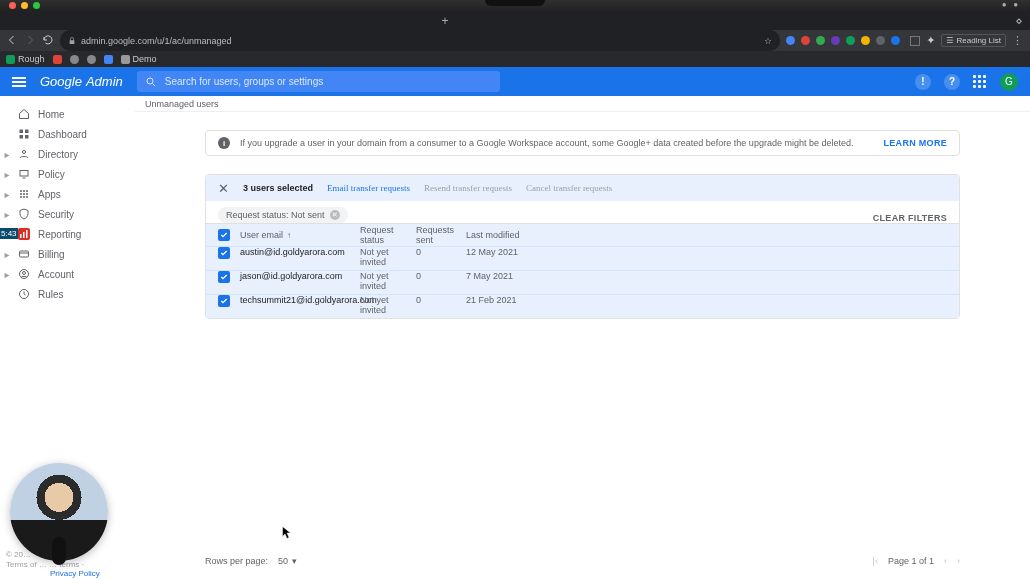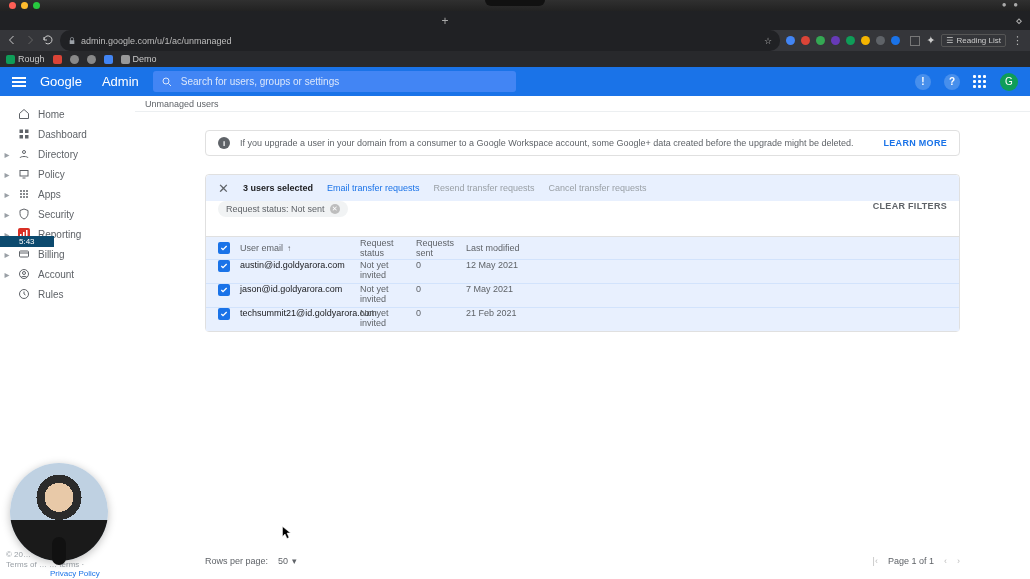--- a/index.html
+++ b/index.html
@@ -39,56 +39,56 @@
   .bmbar { height:16px; background:#28292c; display:flex; align-items:center; padding:8px 6px; gap:8px; color:#c9c9c9; font-size:9px;}
   .bmbar .bm { display:flex; align-items:center; gap:3px;}
   .bmbar .bm .bi { width:9px; height:9px; border-radius:2px; display:inline-block; background:#0f9d58;}
   .bmbar .bm .bi.r{background:#db4437;} .bmbar .bm .bi.g{background:#888;border-radius:50%;}
   .bmbar .bm .bi.y{background:#4285f4;} .bmbar .bm .bi.f{background:#999;}
 
   
   .app-head { height:29px; background:#1a73e8; display:flex; align-items:center; color:#fff; padding:0 12px; gap:14px; }
   .hamb { display:inline-flex; flex-direction:column; gap:2px; cursor:pointer; width:14px;}
   .hamb span{height:2px;background:#fff;}
-  .brand { font-size:13px; font-weight:400; display:flex; gap:20px; align-items:center;}
+  .brand { font-size:13px; font-weight:400; display:flex; gap:4px; align-items:center;font-style:italic;}
   .brand b{font-weight:500;}
   .searchbox { flex:0 0 363px; background:#4285f4; height:21px; border-radius:3px; display:flex; align-items:center; padding:0 8px; gap:8px; color:#dce7fb; font-size:10px;}
   .head-right { margin-left:auto; display:flex; align-items:center; gap:13px;}
   .circ { width:16px; height:16px; border-radius:50%; background:rgba(255,255,255,.2); display:inline-flex; align-items:center; justify-content:center; font-size:10px; font-weight:bold;}
   .apps-grid { width:14px; height:14px; display:grid; grid-template-columns:repeat(3,3px); grid-auto-rows:3px; gap:2px;}
   .apps-grid span{background:#fff; border-radius:1px;}
   .avatar-h { width:18px; height:18px; border-radius:50%; background:#0f9d58; display:inline-flex; align-items:center; justify-content:center; font-size:10px;}
 
   
   .stage { position:relative; display:flex; height:calc(579px - 11px - 19px - 21px - 16px - 29px); background:#fff;}
   .sidebar { width:135px; padding-top:8px; position:relative;}
   .side-item { display:flex; align-items:center; gap:8px; height:20px; padding-left:16px; font-size:10px; color:#5f6368; cursor:pointer; border-radius:0 10px 10px 0;}
   .side-item .exp { width:6px; text-align:center; color:#9aa0a6; margin-left:-12px;}
   .side-item.report .sic{ background:#d93025;}
   .sic{ width:12px; height:12px; display:inline-flex; align-items:center; justify-content:center; color:#5f6368;}
   .sic svg{width:12px;height:12px;}
-  .timebadge { position:absolute; left:0; top:140px; background:#0c4a6e; color:#fff; font-size:8px; padding:1px 19px;}
+  .timebadge { position:absolute; left:0; top:132px; background:#0c4a6e; color:#fff; font-size:8px; padding:1px 1px;}
 
   .main { flex:1; display:flex; flex-direction:column;}
   .crumb { height:16px; border-bottom:1px solid #eceff1; font-size:9px; color:#5f6368; padding-left:10px; display:flex; align-items:center;}
   .content { padding:18px 70px 0 70px; flex:1; overflow:hidden; position:relative;}
 
   .banner { border:1px solid #e0e0e0; border-radius:4px; height:26px; display:flex; align-items:center; padding:0 12px; font-size:9px; color:#5f6368; gap:10px; margin-bottom:18px;}
   .banner .info-i { width:12px; height:12px; border-radius:50%; background:#5f6368; color:#fff; display:inline-flex; align-items:center; justify-content:center; font-size:8px; font-weight:bold;}
   .banner .learn { margin-left:auto; color:#1a73e8; font-weight:bold; font-size:9px; letter-spacing:.3px;}
 
   .panel { border:1px solid #e0e0e0; border-radius:4px; background:#fff; }
 
   .actbar { height:26px; background:#e8f0fe; display:flex; align-items:center; padding:0 12px; gap:14px; font-size:9px; color:#5f6368; border-radius:4px 4px 0 0;}
   .actbar .xbtn{ color:#5f6368; font-size:13px; cursor:pointer;}
   .actbar .count{ color:#202124; font-weight:bold;}
-  .actbar .alink{ color:#9aa0a6;}
+  .actbar .alink{ color:#9aa0a6;font-family:Liberation Serif, serif;}
   .actbar .alink.act{color:#1a73e8;}
 
-  .frow { height:36px; display:flex; align-items:flex-start; padding:0 12px; gap:10px; font-size:9px; border-bottom:1px solid #e0e0e0;}
+  .frow { height:23px; display:flex; align-items:flex-end; padding:0 12px; gap:10px; font-size:9px; border-bottom:1px solid #e0e0e0;}
   .chip { background:#f1f3f4; border-radius:10px; padding:3px 8px; display:inline-flex; align-items:center; gap:5px; color:#5f6368;}
   .chip .cx{ width:10px; height:10px; border-radius:50%; background:#bdbdbd; color:#fff; display:inline-flex; align-items:center; justify-content:center; font-size:7px;}
   .frow .clear{margin-left:auto; color:#5f6368; font-weight:bold; letter-spacing:.3px;}
 
   .thead { height:22px; background:#e8f0fe; display:flex; align-items:center; padding:0 12px; font-size:9px; color:#5f6368;}
   .cb { width:12px; height:12px; border-radius:2px; background:#1a73e8; display:inline-flex; align-items:center; justify-content:center; flex-shrink:0;}
   .cb svg{width:8px;height:8px;}
   .c-check{ width:22px; }
   .c-em{ width:120px;} .c-rs{width:56px;text-align:left;} .c-rq{width:50px;} .c-lm{flex:1;}
   .thead .sort{margin-left:4px;font-size:8px;}

